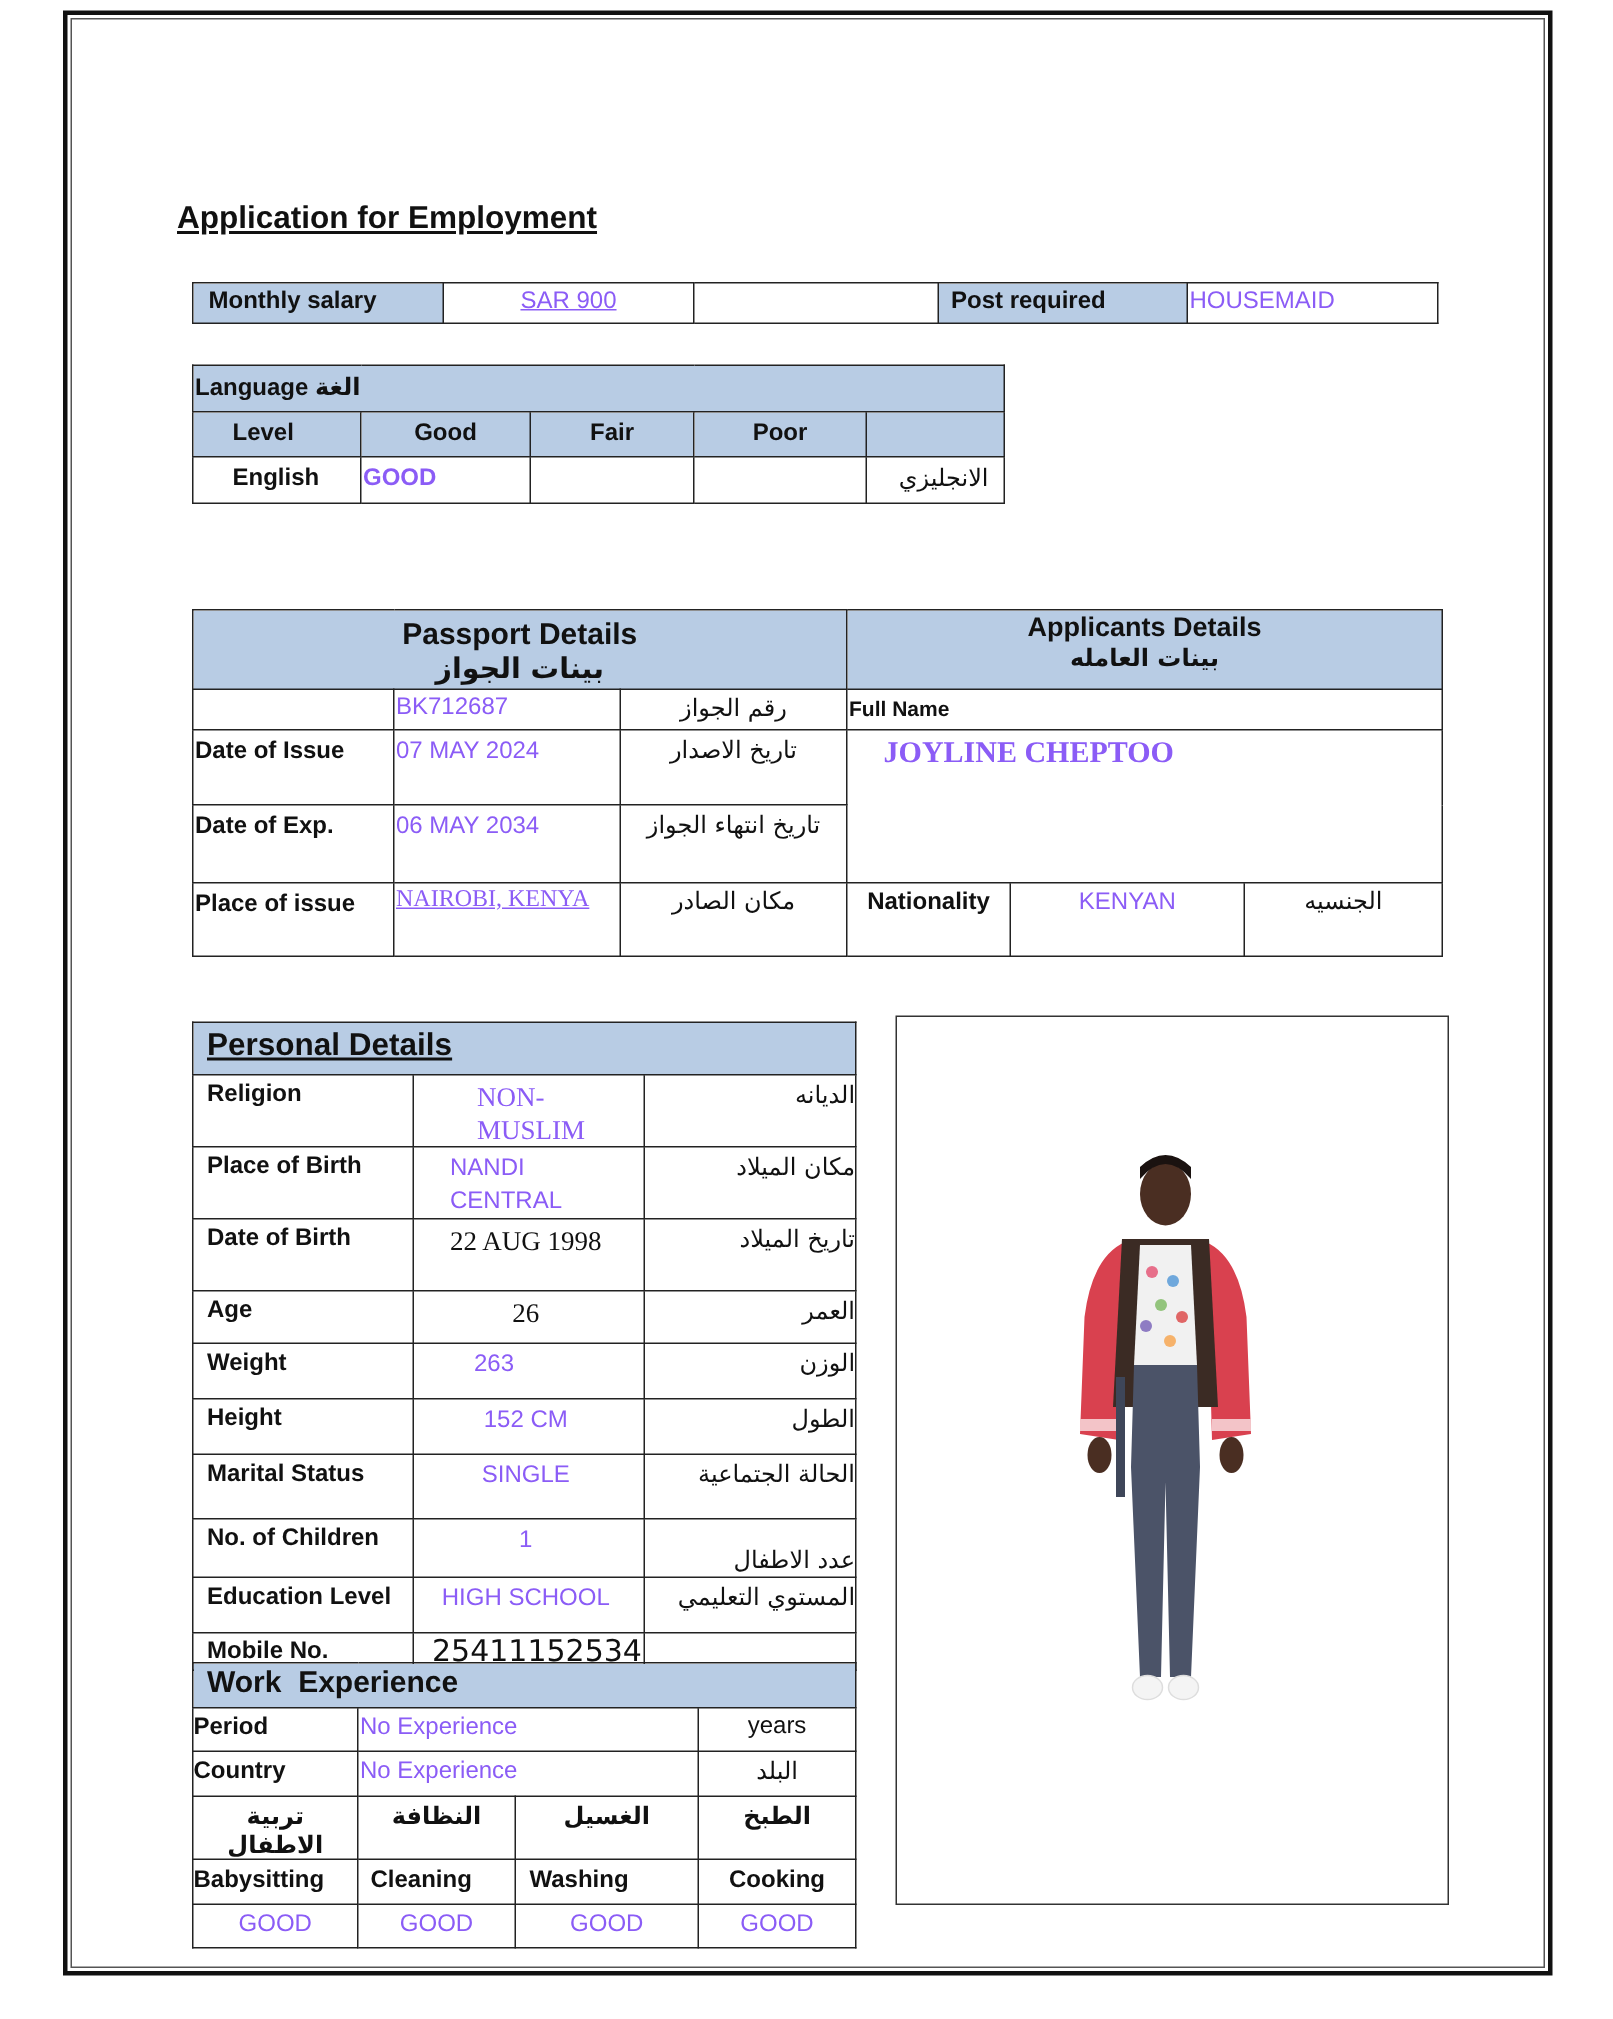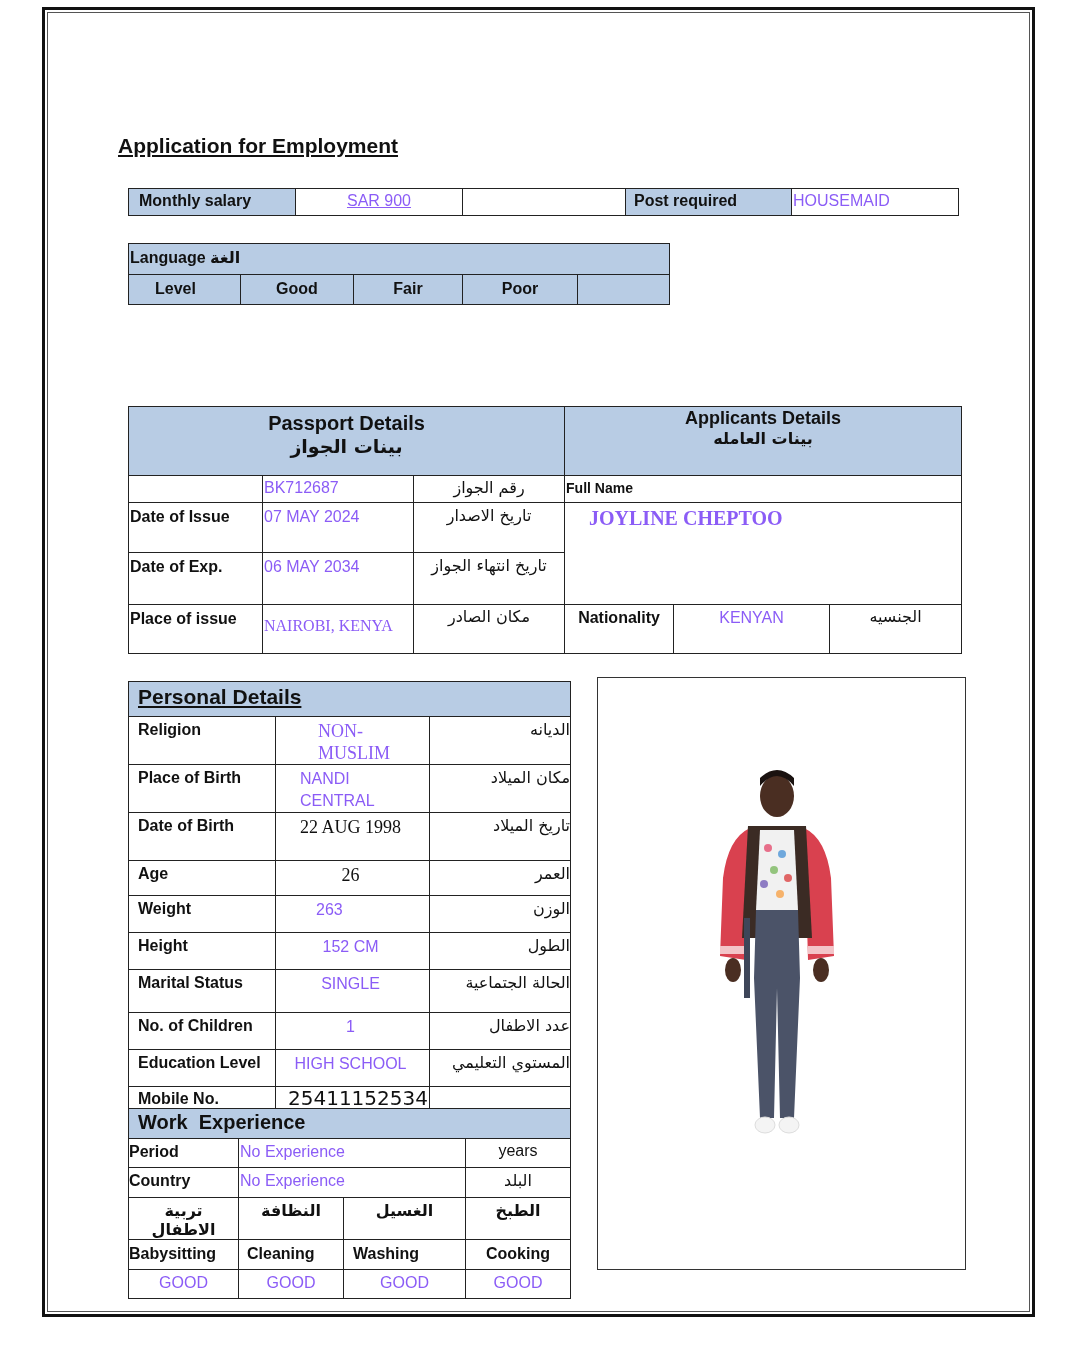--- a/index.html
+++ b/index.html
@@ -61,34 +61,41 @@
       <tr style="height:31px">
     <td colspan="5" class="hdr" style="padding-left:1px;padding-top:4px;">Language الغة</td>
   </tr>
   <tr style="height:30px" class="hdr">
     <td style="padding-left:26px;padding-top:5px;">Level</td>
     <td class="c" style="padding-top:5px;">Good</td>
     <td class="c" style="padding-top:5px;">Fair</td>
     <td class="c" style="padding-top:5px;">Poor</td>
     <td></td>
   </tr>
+  <tr style="height:31px">
+    <td class="b" style="padding-left:26px;padding-top:5px;">English</td>
+    <td class="red b" style="padding-left:1px;padding-top:5px;">GOOD</td>
+    <td></td>
+    <td></td>
+    <td class="ar" style="padding-top:4px;padding-right:10px;">الانجليزي</td>
+  </tr>
 </tbody>
   </table>
 
 <table class="abs" style="left:128px; top:406px; width:833px;">
   <colgroup>
       <col style="width:134px">
       <col style="width:151px">
       <col style="width:151px">
       <col style="width:109px">
       <col style="width:156px">
       <col style="width:132px">
     </colgroup>
   <tbody>
-      <tr style="height:69px">
+      <tr style="height:53px">
     <td colspan="3" class="hdr c" style="padding-top:5px;">
       <div style="font-size:20px;">Passport Details</div>
       <div class="ar" style="font-size:19px;font-weight:bold;text-align:center;direction:rtl;">بينات الجواز</div>
     </td>
     <td colspan="3" class="hdr c" style="padding-top:1px;">
       <div style="font-size:18px;">Applicants Details</div>
       <div class="ar" style="font-size:16px;font-weight:bold;text-align:center;">بينات العامله</div>
     </td>
   </tr>
   <tr style="height:27px">
@@ -103,21 +110,21 @@
     <td class="ar c" style="padding-top:3px;">تاريخ الاصدار</td>
     <td colspan="3" rowspan="2" class="red serif b" style="font-size:20px;padding-left:24px;padding-top:4px;">JOYLINE CHEPTOO</td>
   </tr>
   <tr style="height:52px">
     <td class="b" style="padding-left:1px;padding-top:5px;">Date of Exp.</td>
     <td class="red" style="padding-left:1px;padding-top:5px;">06 MAY 2034</td>
     <td class="ar c" style="padding-top:3px;">تاريخ انتهاء الجواز</td>
   </tr>
   <tr style="height:49px">
     <td class="b" style="padding-left:1px;padding-top:5px;">Place of issue</td>
-    <td class="red serif" style="padding-left:1px;padding-top:12px;font-size:16px;">NAIROBI, KENYA</td>
+    <td class="red serif" style="padding-left:1px;padding-top:2px;font-size:16px;text-decoration:underline;">NAIROBI, KENYA</td>
     <td class="ar c" style="padding-top:2px;">مكان الصادر</td>
     <td class="b c" style="padding-top:4px;">Nationality</td>
     <td class="red c" style="padding-top:4px;">KENYAN</td>
     <td class="ar c" style="padding-top:2px;">الجنسيه</td>
   </tr>
 </tbody>
   </table>
 
 <table class="abs" style="left:128px; top:681px; width:442px;">
   <colgroup>
@@ -164,21 +171,21 @@
         <td class="ar" style="padding-right: 0px; padding-top: 2px; line-height: 22px;">الطول</td>
       </tr>
       <tr style="height: 43px;">
         <td class="b" style="padding-left: 9px; padding-top: 4px;">Marital Status</td>
         <td class="red" style="text-align: center; padding-left: 0px; padding-top: 3px; white-space: pre-line; line-height: 22px; font-size: 16px;">SINGLE</td>
         <td class="ar" style="padding-right: 0px; padding-top: 2px; line-height: 22px;">الحالة الجتماعية</td>
       </tr>
       <tr style="height: 37px;">
         <td class="b" style="padding-left: 9px; padding-top: 4px;">No. of Children</td>
         <td class="red" style="text-align: center; padding-left: 0px; padding-top: 3px; white-space: pre-line; line-height: 22px; font-size: 16px;">1</td>
-        <td class="ar" style="padding-right: 0px; padding-top: 2px; line-height: 22px; margin-top: 28px;">عدد الاطفال</td>
+        <td class="ar" style="padding-right: 0px; padding-top: 16px; line-height: 22px; margin-top: 28px;">عدد الاطفال</td>
       </tr>
       <tr style="height: 37px;">
         <td class="b" style="padding-left: 9px; padding-top: 4px;">Education Level</td>
         <td class="red" style="text-align: center; padding-left: 0px; padding-top: 3px; white-space: pre-line; line-height: 22px; font-size: 16px;">HIGH SCHOOL</td>
         <td class="ar" style="padding-right: 0px; padding-top: 2px; line-height: 22px; margin-top: 20px;">المستوي التعليمي</td>
       </tr>
       <tr style="height: 25px;">
         <td class="b" style="padding-left: 9px; padding-top: 3px;">Mobile No.</td>
         <td class="" style="text-align: left; padding-left: 12px; padding-top: 0px; white-space: pre-line; line-height: 22px; font-size: 20px; font-family: &quot;DejaVu Sans&quot;, sans-serif;">254111525340</td>
         <td class="ar" style="padding-right: 0px; padding-top: 2px; line-height: 22px;"></td>

